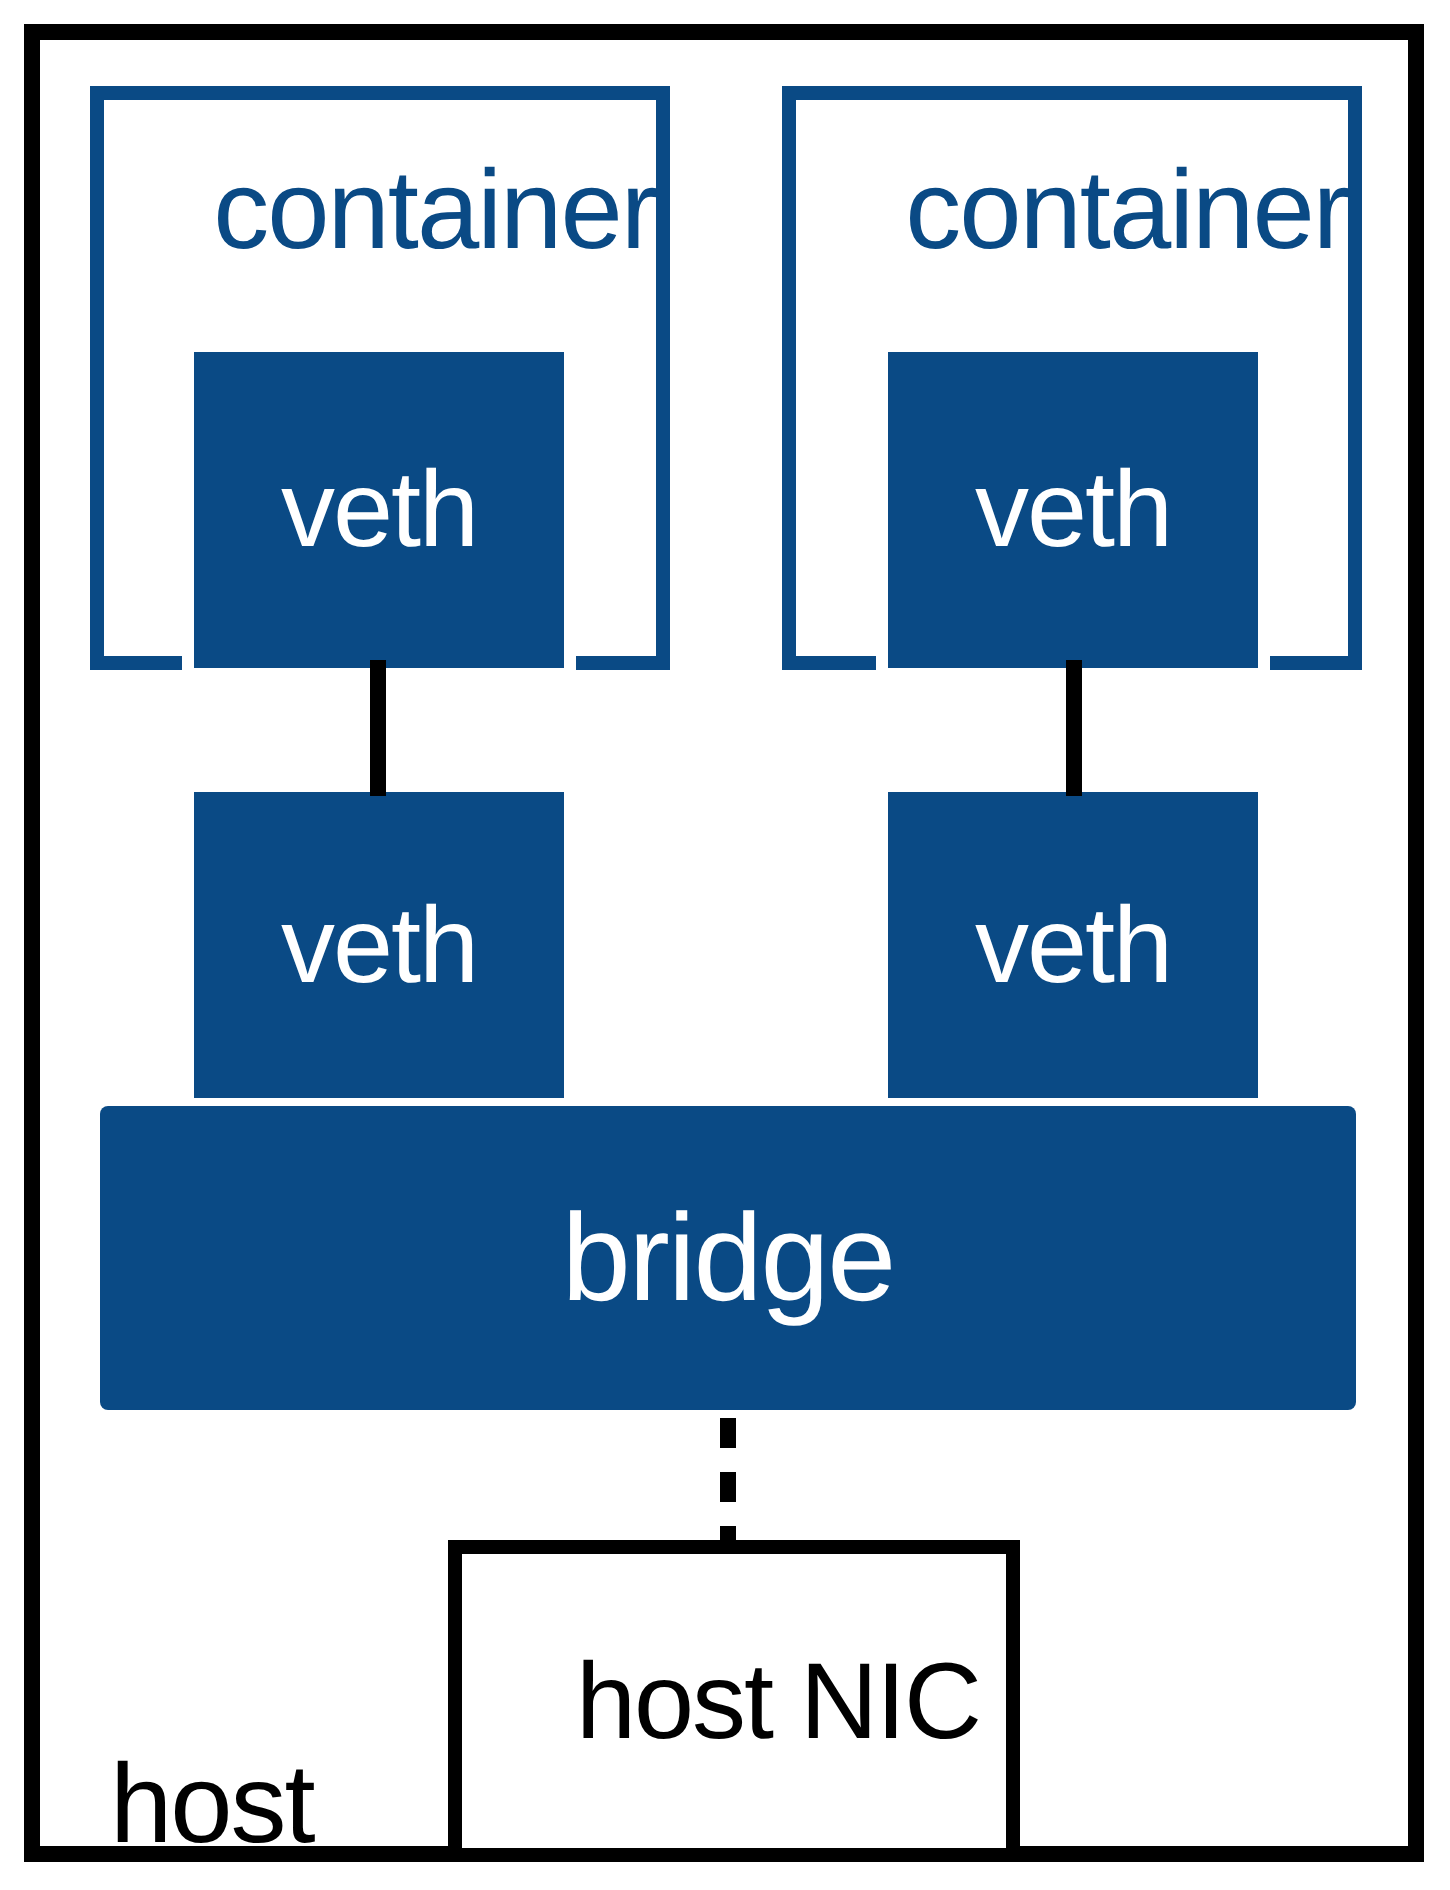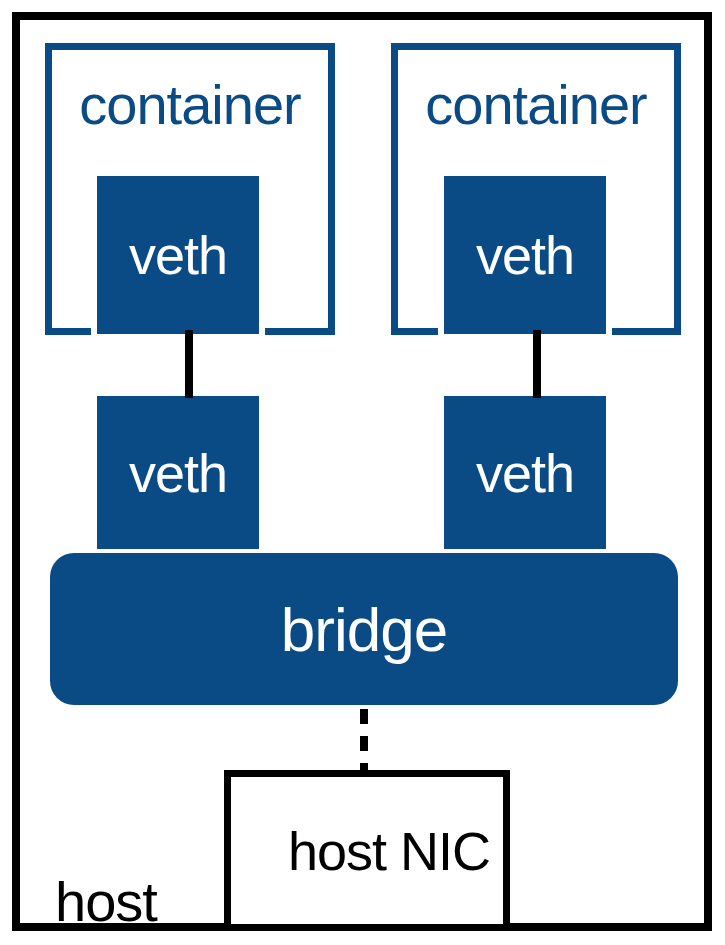--- a/index.html
+++ b/index.html
@@ -29,30 +29,30 @@
     width:290px;height:292px;
     border:7px solid var(--blue);
     box-sizing:border-box;
     background:var(--white);
     z-index:1;
   }
   .container-box.left{left:45px;}
   .container-box.right{left:391px;}
   .container-label{
     position:absolute;left:0;right:0;top:24px;
-    text-align:center;
+    text-align:right;
     font-size:56px;line-height:1.1;
     letter-spacing:-1px;
     color:var(--blue);
     font-weight:500;
   }
   
   .veth-box{
     position:absolute;
-    width:162px;height:153px;
+    width:185px;height:153px;
     background:var(--blue);
     color:var(--white);
     display:flex;align-items:center;justify-content:center;
     font-size:54px;letter-spacing:-1px;
     z-index:2;
   }
   .veth-box.top{top:176px;height:158px;box-shadow:0 0 0 6px var(--white);}
   .veth-box.bottom{top:396px;}
   .veth-box.col1{left:97px;}
   .veth-box.col2{left:444px;}
@@ -63,21 +63,21 @@
     background:var(--black);
     z-index:3;
   }
   .pair-link.col1{left:185px;}
   .pair-link.col2{left:533px;}
   
   .bridge-box{
     position:absolute;left:50px;top:553px;
     width:628px;height:152px;
     background:var(--blue);
-    border-radius:24px;
+    border-radius:4px;
     color:var(--white);
     display:flex;align-items:center;justify-content:center;
     font-size:62px;letter-spacing:-1px;
     z-index:2;
   }
   
   .dashed-link{
     position:absolute;left:360px;top:709px;
     width:8px;height:61px;
     background:repeating-linear-gradient(

